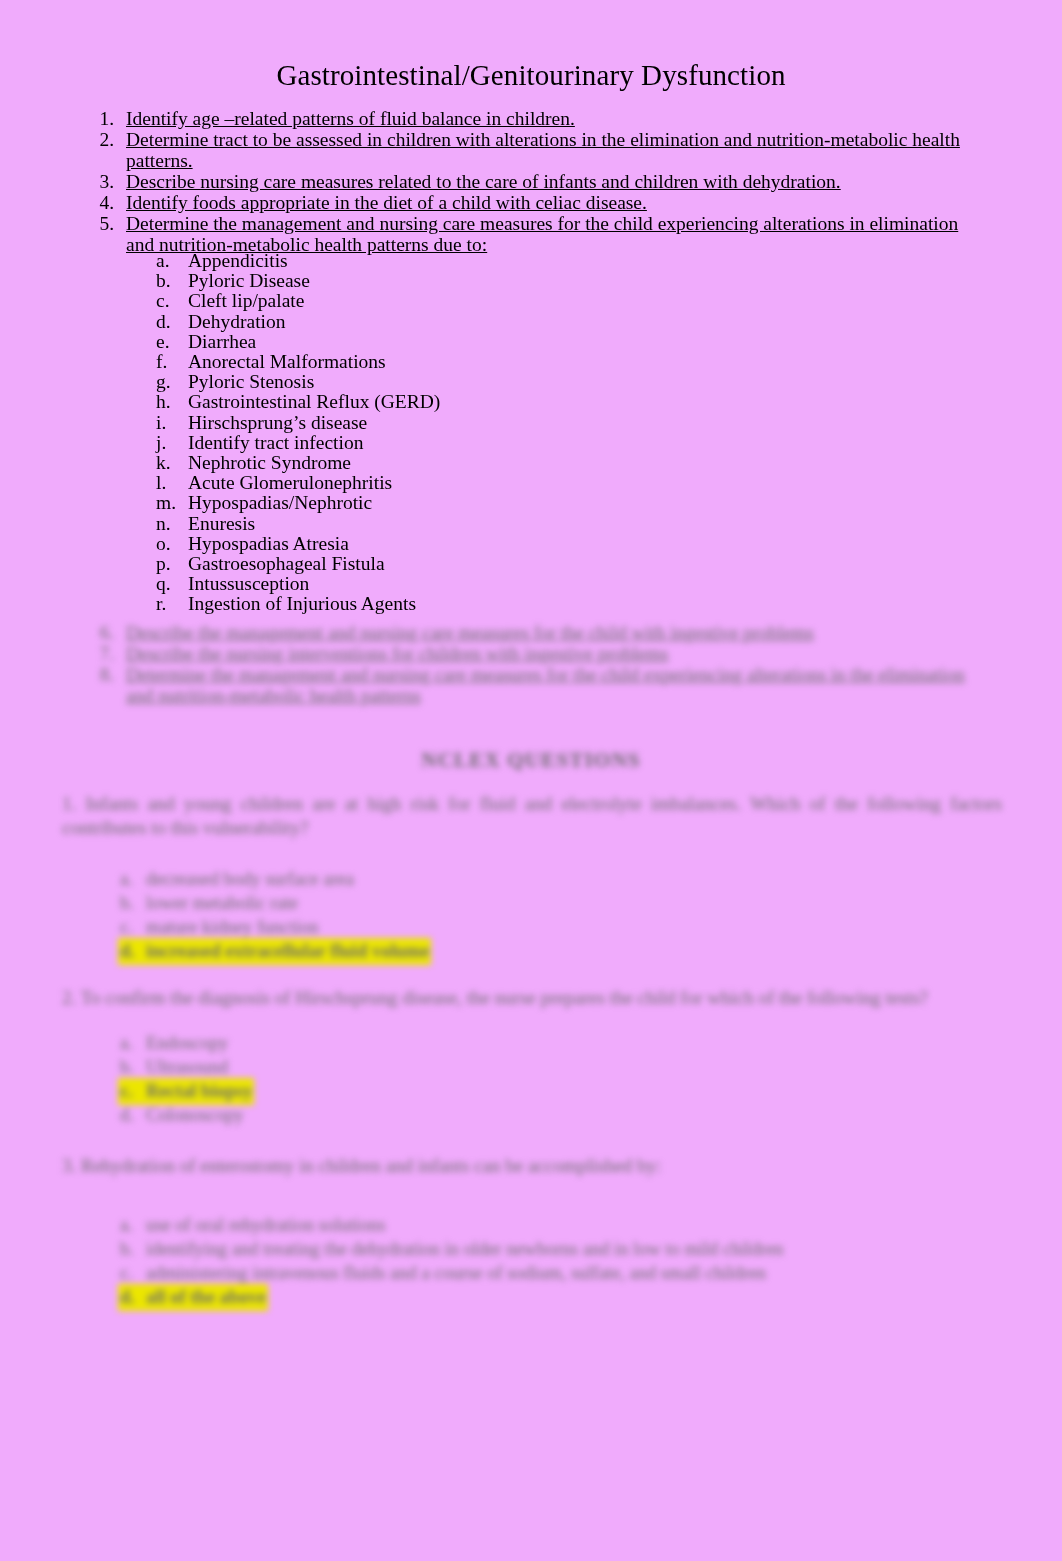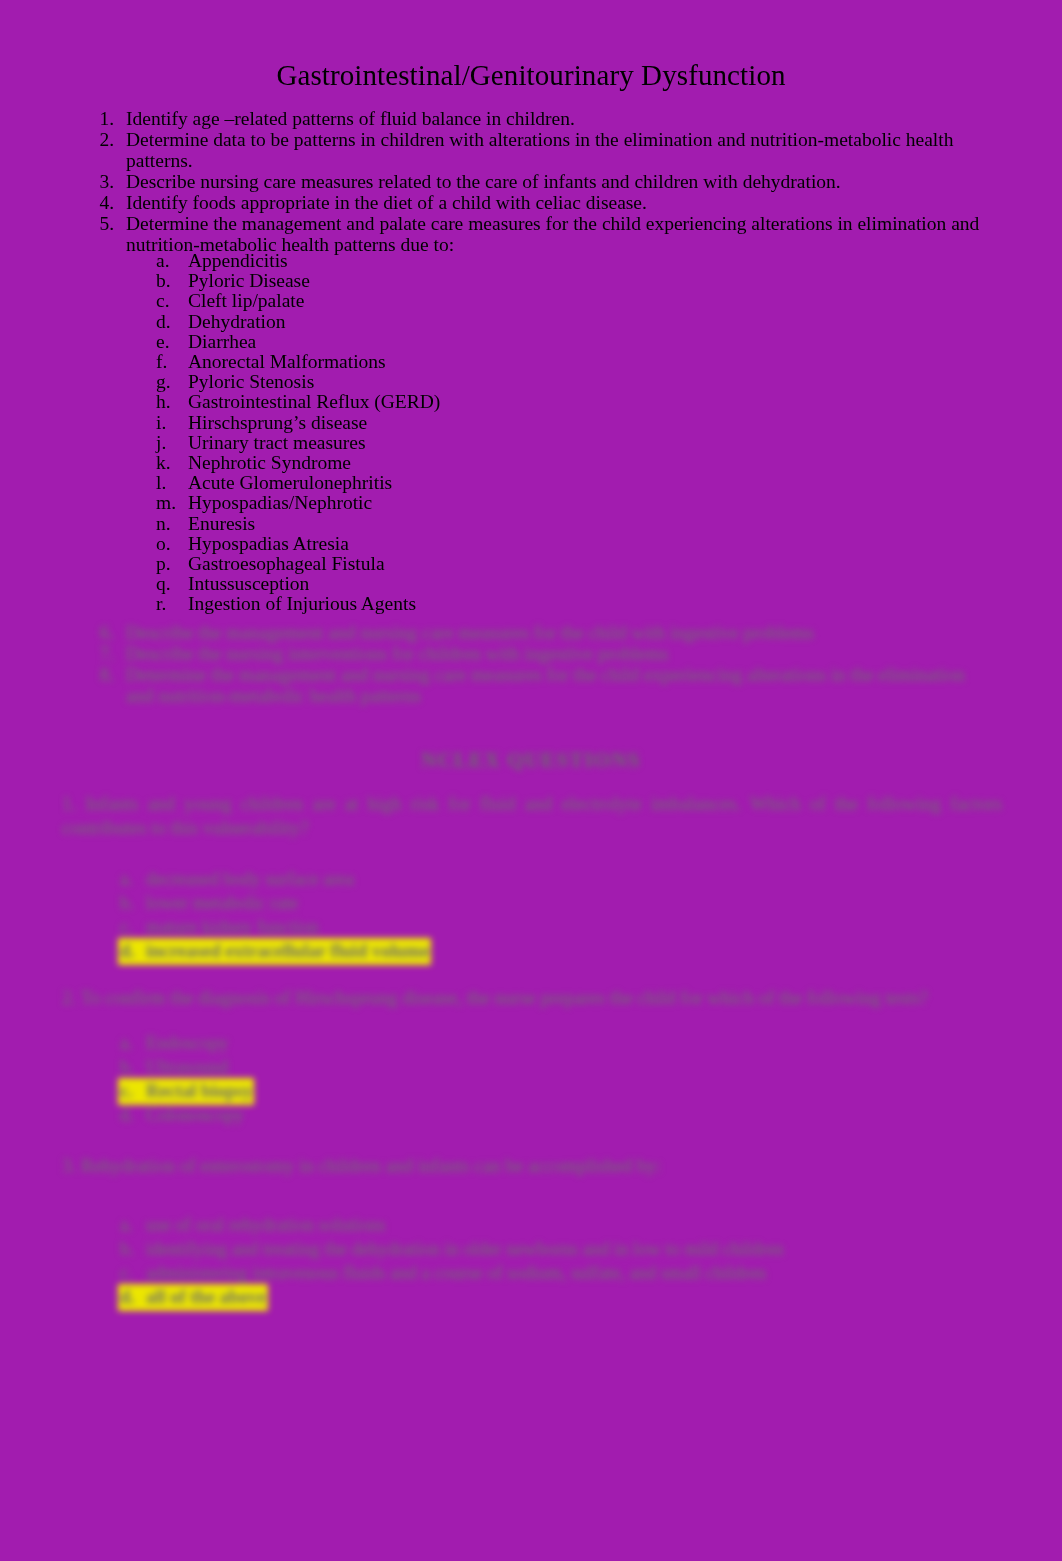--- a/index.html
+++ b/index.html
@@ -12,21 +12,21 @@
     height: 1561px;
     position: relative;
     font-family: "Liberation Serif", "DejaVu Serif", serif;
     color: #000000;
     overflow: hidden;
   }
 
   .page {
     position: absolute;
     inset: 0;
-    background: #a21caf;
+    background: #f0abfc;
   }
 
   
   .doc-title {
     position: absolute;
     left: 0;
     right: 0;
     top: 58px;
     text-align: center;
     font-size: 29px;
@@ -51,20 +51,21 @@
   }
   .obj-num {
     width: 38px;
     flex: 0 0 38px;
     text-align: right;
     padding-right: 12px;
     box-sizing: border-box;
   }
   .obj-text {
     flex: 1 1 auto;
+    text-decoration: underline;
   }
 
   
   .sublist {
     position: absolute;
     left: 150px;
     top: 251px;
     width: 700px;
   }
   .sub-row {
@@ -176,33 +177,33 @@
 
   <div class="doc-title">Gastrointestinal/Genitourinary Dysfunction</div>
 
   <div class="objectives">
     <div class="obj-row">
       <span class="obj-num">1.</span>
       <span class="obj-text">Identify age –related patterns of fluid balance in children.</span>
     </div>
     <div class="obj-row">
       <span class="obj-num">2.</span>
-      <span class="obj-text">Determine data to be patterns in children with alterations in the elimination and nutrition-metabolic health patterns.</span>
+      <span class="obj-text">Determine tract to be assessed in children with alterations in the elimination and nutrition-metabolic health patterns.</span>
     </div>
     <div class="obj-row">
       <span class="obj-num">3.</span>
       <span class="obj-text">Describe nursing care measures related to the care of infants and children with dehydration.</span>
     </div>
     <div class="obj-row">
       <span class="obj-num">4.</span>
       <span class="obj-text">Identify foods appropriate in the diet of a child with celiac disease.</span>
     </div>
     <div class="obj-row">
       <span class="obj-num">5.</span>
-      <span class="obj-text">Determine the management and palate care measures for the child experiencing alterations in elimination and nutrition-metabolic health patterns due to:</span>
+      <span class="obj-text">Determine the management and nursing care measures for the child experiencing alterations in elimination and nutrition-metabolic health patterns due to:</span>
     </div>
   </div>
 
   <div class="sublist">
     <div class="sub-row">
       <span class="sub-let">a.</span>
       <span class="sub-text">Appendicitis</span>
     </div>
     <div class="sub-row">
       <span class="sub-let">b.</span>
@@ -231,21 +232,21 @@
     <div class="sub-row">
       <span class="sub-let">h.</span>
       <span class="sub-text">Gastrointestinal Reflux (GERD)</span>
     </div>
     <div class="sub-row">
       <span class="sub-let">i.</span>
       <span class="sub-text">Hirschsprung’s disease</span>
     </div>
     <div class="sub-row">
       <span class="sub-let">j.</span>
-      <span class="sub-text">Urinary tract measures</span>
+      <span class="sub-text">Identify tract infection</span>
     </div>
     <div class="sub-row">
       <span class="sub-let">k.</span>
       <span class="sub-text">Nephrotic Syndrome</span>
     </div>
     <div class="sub-row">
       <span class="sub-let">l.</span>
       <span class="sub-text">Acute Glomerulonephritis</span>
     </div>
     <div class="sub-row">

